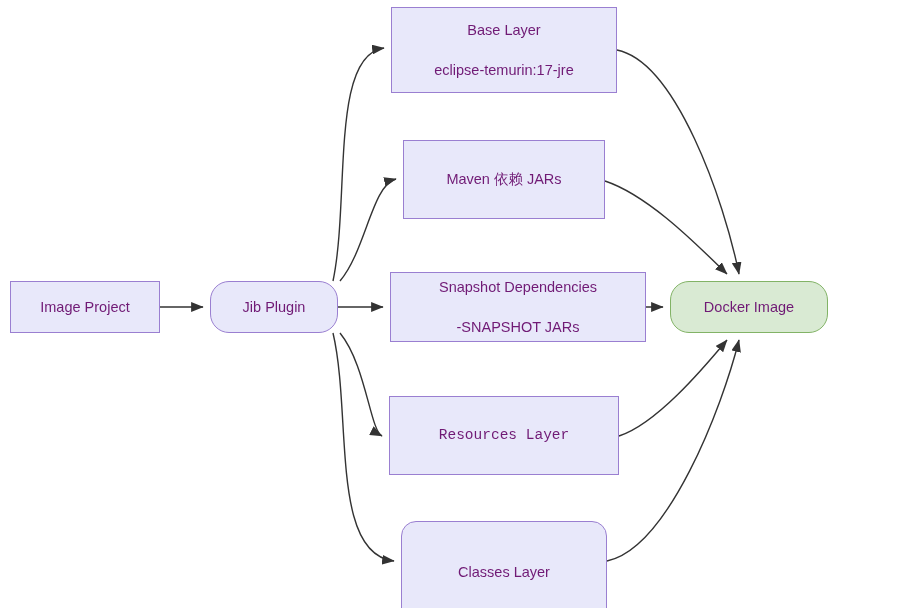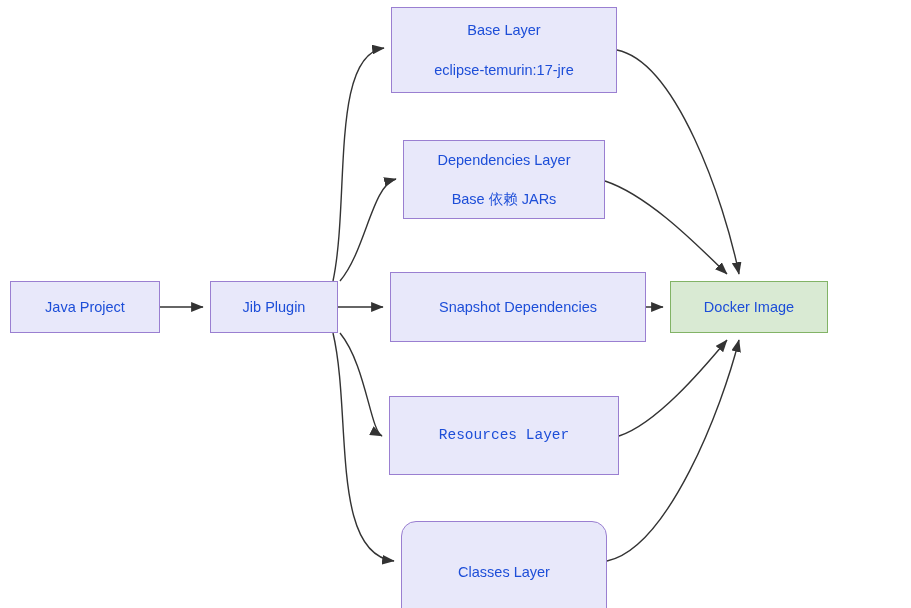--- a/index.html
+++ b/index.html
@@ -36,30 +36,31 @@
     display: flex;
     flex-direction: column;
     align-items: center;
     justify-content: center;
     text-align: left;
     border-width: 1px;
     border-style: solid;
     border-radius: 0px;
     font-size: 14.5px;
     line-height: 1.0;
-    color: #1d4ed8;
+    color: #701a75;
     z-index: 2;
   }
   .node.lavender {
     background: #e8e8fa;
     border-color: #9a7fd1;
   }
   .node.green {
     background: #d9ead3;
     border-color: #82b366;
+    border-radius: 19px;
   }
   .node-line {
     display: block;
     white-space: nowrap;
     padding: 1px 6px;
   }
   .node-line + .node-line {
     margin-top: 23px;
   }
 </style>
@@ -84,35 +85,35 @@
         <path class="edge-path" d="M617,50 C676,62 724,200 739,274" marker-end="url(#arrowhead)"></path>
         <path class="edge-path" d="M605,181 C650,196 700,248 727,274" marker-end="url(#arrowhead)"></path>
         <path class="edge-path" d="M618,307 L663,307" marker-end="url(#arrowhead)"></path>
         <path class="edge-path" d="M619,436 C656,424 702,370 727,340" marker-end="url(#arrowhead)"></path>
         <path class="edge-path" d="M607,561 C668,548 722,408 739,340" marker-end="url(#arrowhead)"></path>
       </g>
   </svg>
 
   <div id="node-group">
       <div class="node lavender" style="left: 10px; top: 281px; width: 150px; height: 52px;">
-        <span class="node-line">Java Project</span>
+        <span class="node-line">Image Project</span>
       </div>
-      <div class="node lavender" style="left: 210px; top: 281px; width: 128px; height: 52px;">
+      <div class="node lavender" style="left: 210px; top: 281px; width: 128px; height: 52px; border-radius: 19px;">
         <span class="node-line">Jib Plugin</span>
       </div>
       <div class="node lavender" style="left: 391px; top: 7px; width: 226px; height: 86px;">
         <span class="node-line">Base Layer</span>
         <span class="node-line">eclipse-temurin:17-jre</span>
       </div>
       <div class="node lavender" style="left: 403px; top: 140px; width: 202px; height: 79px;">
-        <span class="node-line">Dependencies Layer</span>
-        <span class="node-line">Base 依赖 JARs</span>
+        <span class="node-line">Maven 依赖 JARs</span>
       </div>
       <div class="node lavender" style="left: 390px; top: 272px; width: 256px; height: 70px;">
         <span class="node-line">Snapshot Dependencies</span>
+        <span class="node-line">-SNAPSHOT JARs</span>
       </div>
       <div class="node lavender" style="left: 389px; top: 396px; width: 230px; height: 79px; font-family: Liberation Mono, monospace;">
         <span class="node-line">Resources Layer</span>
       </div>
       <div class="node lavender" style="left: 401px; top: 521px; width: 206px; height: 102px; border-radius: 15px;">
         <span class="node-line">Classes Layer</span>
       </div>
       <div class="node green" style="left: 670px; top: 281px; width: 158px; height: 52px;">
         <span class="node-line">Docker Image</span>
       </div>

